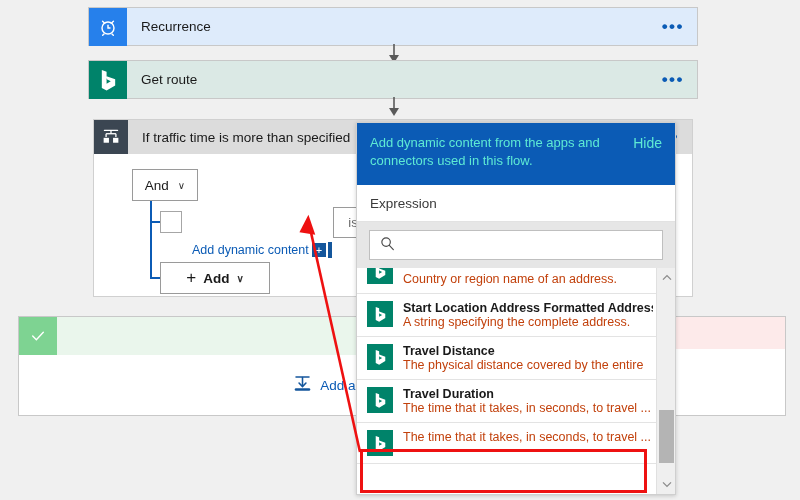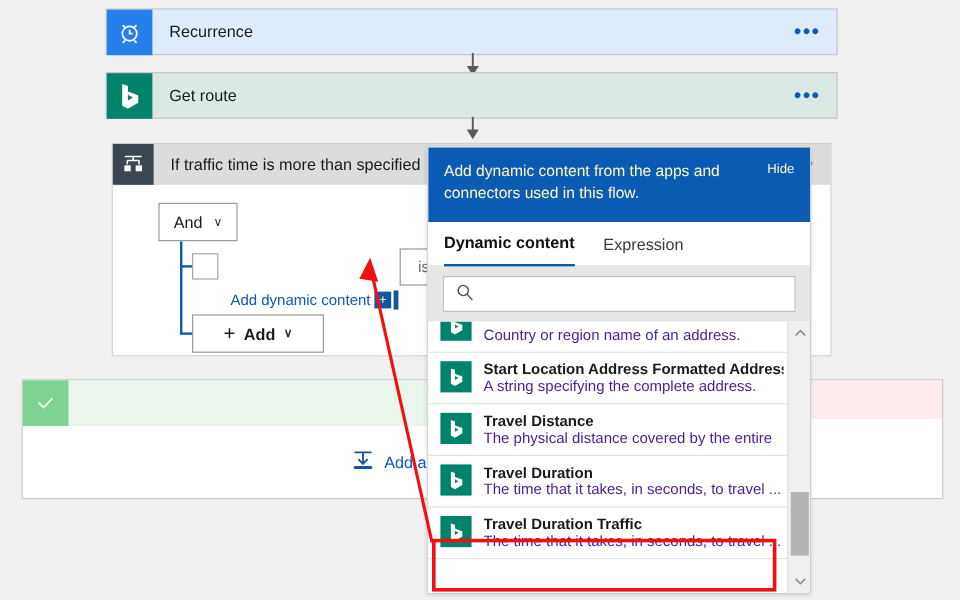--- a/index.html
+++ b/index.html
@@ -170,26 +170,26 @@
 
   
   #dc-panel {
     position: absolute;
     left: 356px; top: 122px; width: 320px; height: 373px;
     background: #ffffff;
     border: 1px solid #cfcfcf;
     box-shadow: 0 1px 4px rgba(0,0,0,.18);
   }
   #dc-header {
-    height: 62px; background: #0b5bb5; color: #fef9c3;
+    height: 62px; background: #0b5bb5; color: #5eead4;
     padding: 11px 13px 0 13px;
     display: flex; justify-content: space-between; align-items: flex-start;
   }
   #dc-header-text { font-size: 13px; line-height: 18px; max-width: 232px; }
-  #dc-hide { font-size: 11px; cursor: pointer; padding-top: 1px; }
+  #dc-hide { font-size: 14px; cursor: pointer; padding-top: 1px; }
   #dc-tabs {
     height: 37px; border-bottom: 1px solid #e2e2e2;
     display: flex; align-items: center; gap: 24px; padding: 0 13px;
     background: #fff;
   }
   .dc-tab { font-size: 13.5px; color: #3a3a3a; height: 37px; display: flex; align-items: center; cursor: pointer; }
   .dc-tab.active { font-weight: 700; color: #111; border-bottom: 2.5px solid #0b5bb5; }
 
   #dc-searchwrap {
     height: 46px; background: #e6e6e6;
@@ -210,21 +210,21 @@
     border-bottom: 1px solid #e3e3e3;
     cursor: pointer; align-items: flex-start;
   }
   .dc-item.partial { padding-top: 0; height: 26px; overflow: hidden; }
   .bing-tile {
     flex: 0 0 26px; width: 26px; height: 26px; background: #00836a;
     display: flex; align-items: center; justify-content: center;
   }
   .dc-texts { min-width: 0; flex: 1; }
   .dc-title { font-size: 12.5px; font-weight: 700; color: #1a1a1a; white-space: nowrap; overflow: hidden; }
-  .dc-desc { font-size: 12.5px; color: #4c1d95; white-space: nowrap; overflow: hidden; }
+  .dc-desc { font-size: 12.5px; color: #c2410c; white-space: nowrap; overflow: hidden; }
 
   
   #dc-scroll {
     position: absolute; right: 0; top: 145px; width: 19px; bottom: 0;
     background: #efefef; border-left: 1px solid #e0e0e0;
   }
   .sb-arrow {
     position: absolute; left: 0; width: 19px; height: 19px;
     display: flex; align-items: center; justify-content: center;
     color: #8a8a8a; font-size: 9px; cursor: pointer;
@@ -355,21 +355,20 @@
   </div>
 
   <div id="dc-panel">
 
     <div id="dc-header">
       <div id="dc-header-text">Add dynamic content from the apps and connectors used in this flow.</div>
       <div id="dc-hide">Hide</div>
     </div>
 
     <div id="dc-tabs">
-      <div class="dc-tab active">Dynamic content</div>
       <div class="dc-tab">Expression</div>
     </div>
 
     <div id="dc-searchwrap">
       <div id="dc-search">
         <span>
           <svg width="15" height="15" viewBox="0 0 18 18" fill="none" stroke="#4a4a4a" stroke-width="1.4">
             <circle cx="7.3" cy="7.3" r="5.1"></circle>
             <path d="M11.2 11.2 L16 16.4" stroke-linecap="round"></path>
           </svg>
@@ -426,21 +425,20 @@
         </div>
       </div>
 
       <div class="dc-item">
         <div class="bing-tile">
           <svg width="13" height="15" viewBox="0 0 18 22" fill="#ffffff">
             <path d="M2 0 L7 1.8 V14.3 L11.4 11.8 L7.6 9.9 L6.2 6.3 L16 9.8 V16.3 L7 21.6 L2 18.9 Z"></path>
           </svg>
         </div>
         <div class="dc-texts">
-          <div class="dc-title">Travel Duration Traffic</div>
           <div class="dc-desc">The time that it takes, in seconds, to travel ...</div>
         </div>
       </div>
 
     </div>
 
     <div id="dc-scroll">
       <div class="sb-arrow" id="sb-up">
         <svg width="10" height="7" viewBox="0 0 10 7" fill="none" stroke="#8a8a8a" stroke-width="1.3">
             <path d="M1 5.6 L5 1.6 L9 5.6"></path>

